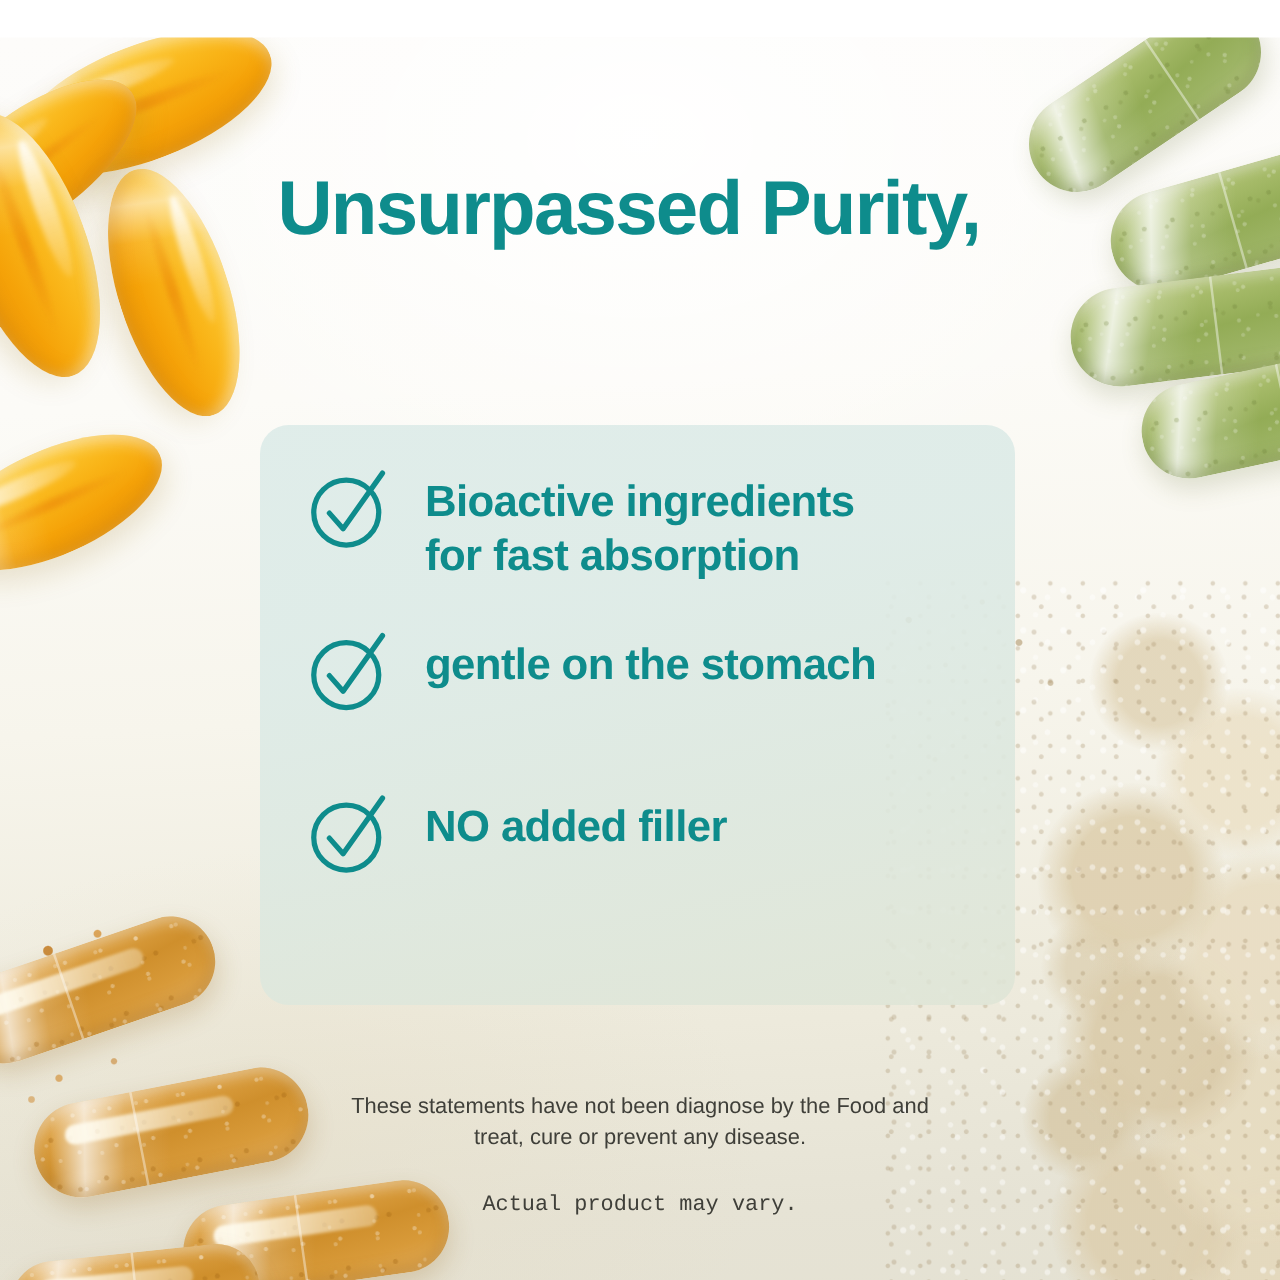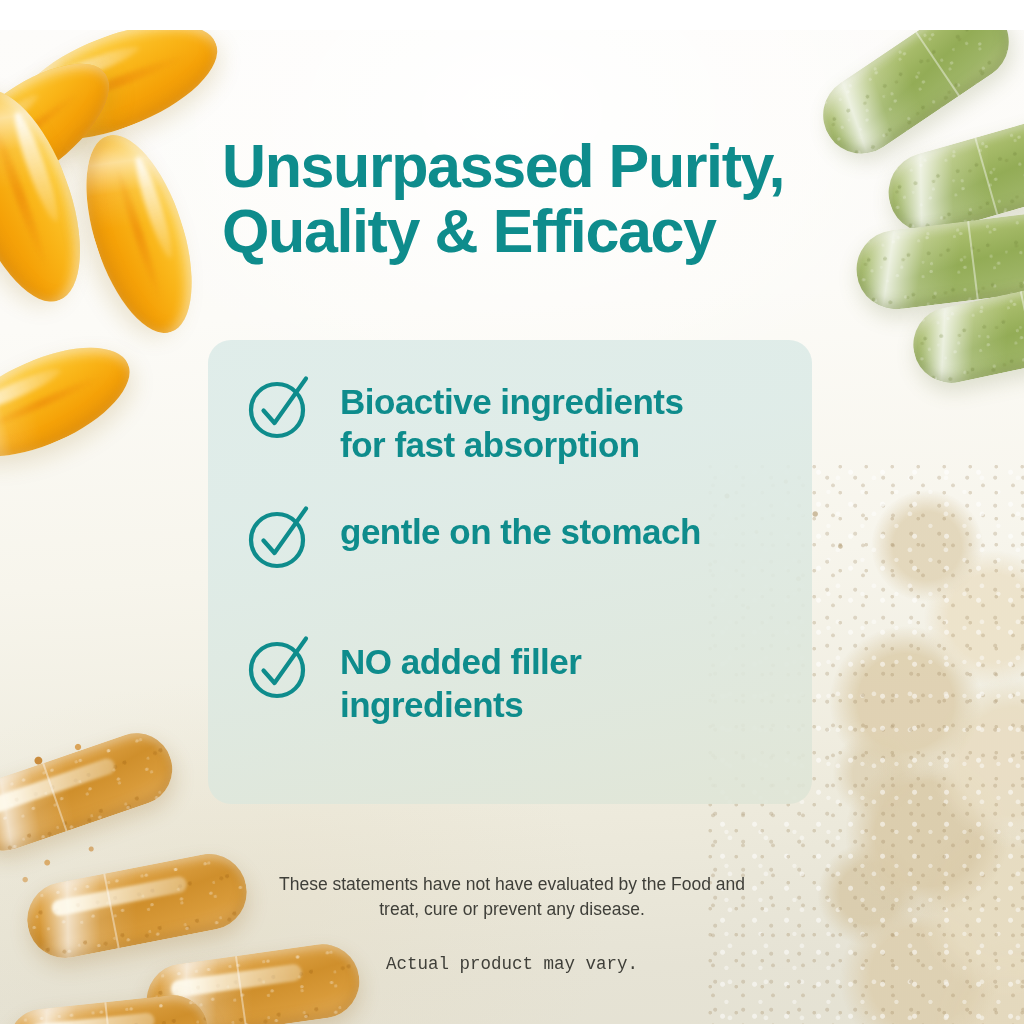--- a/index.html
+++ b/index.html
@@ -403,21 +403,20 @@
     </div>
     <div class="goldcap gd4">
       <div class="grain"></div>
       <div class="corehl"></div>
       <div class="seam"></div>
     </div>
   </div>
 
   <h1 class="headline">
     <span class="ln">Unsurpassed Purity,</span>
-    <span class="ln">Quality &amp; Efficacy</span>
   </h1>
 
   <div class="benefits-card">
     <ul class="benefit-list">
 
       <li class="benefit-item">
         <svg class="check-icon" viewBox="0 0 74 74" fill="none">
           <circle cx="33" cy="41" r="26" stroke="#0E8C8C" stroke-width="4.2"></circle>
           <path d="M19.5 41.5 L30.5 54 L62 9.5" stroke="#0E8C8C" stroke-width="4.2" stroke-linecap="round" stroke-linejoin="round"></path>
         </svg>
@@ -437,26 +436,25 @@
         </div>
       </li>
 
       <li class="benefit-item">
         <svg class="check-icon" viewBox="0 0 74 74" fill="none">
           <circle cx="33" cy="41" r="26" stroke="#0E8C8C" stroke-width="4.2"></circle>
           <path d="M19.5 41.5 L30.5 54 L62 9.5" stroke="#0E8C8C" stroke-width="4.2" stroke-linecap="round" stroke-linejoin="round"></path>
         </svg>
         <div class="benefit-text">
           <span class="ln">NO added filler</span>
-          <span class="ln">ingredients</span>
         </div>
       </li>
 
     </ul>
   </div>
 
   <div class="disclaimer">
-    <p>These statements have not have evaluated by the Food and</p>
+    <p>These statements have not been diagnose by the Food and</p>
     <p>treat, cure or prevent any disease.</p>
     <p class="vary">Actual product may vary.</p>
   </div>
 
 </div>
 
 </body></html>

